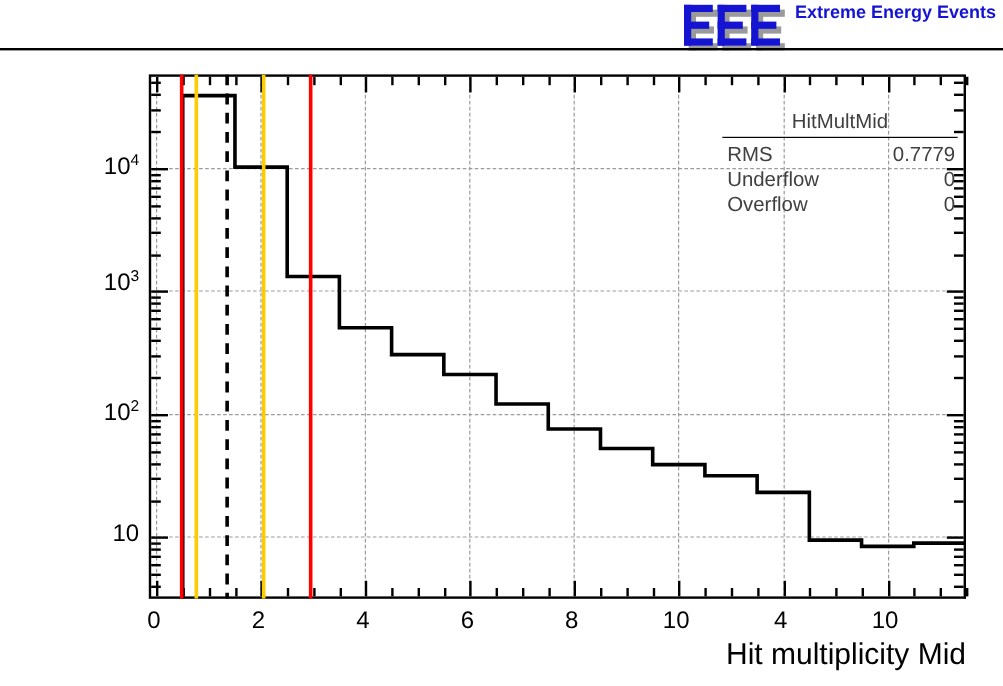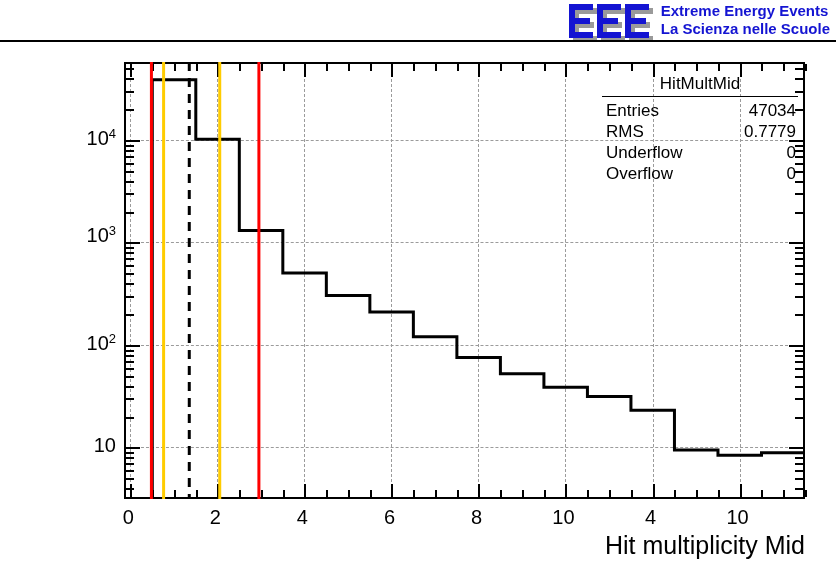--- a/index.html
+++ b/index.html
@@ -47,21 +47,21 @@
 
   .xlab{position:absolute;font-size:20px;color:#000;transform:translateX(-50%);white-space:nowrap;}
   .ylab{position:absolute;font-size:20px;color:#000;transform:translateY(-50%);white-space:nowrap;text-align:center;}
   .ylab sup{font-size:13px;vertical-align:super;}
 
   #xtitle{position:absolute;right:31px;top:531px;font-size:25px;color:#000;white-space:nowrap;}
 
   #hist-svg{position:absolute;left:124px;top:62px;width:681px;height:437px;pointer-events:none;}
 
   
-  #stats{position:absolute;left:596px;top:74px;width:208px;font-size:17px;color:#000000;}
+  #stats{position:absolute;left:596px;top:92px;width:208px;font-size:17px;color:#404040;}
   #stats .sname{text-align:center;padding-bottom:1px;}
   #stats .srule{height:1px;background:#000;margin:1px 6px 3px 6px;}
   #stats .srow{display:flex;justify-content:space-between;padding:0 8px 0 10px;line-height:21px;}
 </style>
 </head>
 <body>
 
 <div id="root">
 
 
@@ -99,21 +99,20 @@
             <div class="sb s3"></div>
           </div>
         <div class="stem"></div>
           <div class="bar b1"></div>
           <div class="bar b2"></div>
           <div class="bar b3"></div>
       </div>
     </div>
     <div id="logo-text">
       <div>Extreme Energy Events</div>
-      <div>La Scienza nelle Scuole</div>
     </div>
   </div>
   <div id="logo-rule"></div>
 
   <div id="frame">
       <div class="gridv" style="left: 4.35144px;"></div>
       <div class="gridv" style="left: 91.3802px;"></div>
       <div class="gridv" style="left: 178.409px;"></div>
       <div class="gridv" style="left: 265.438px;"></div>
       <div class="gridv" style="left: 352.466px;"></div>
@@ -294,24 +293,20 @@
       <div class="ylab" style="top: 137.89px; right: 720px;">10<sup>4</sup></div>
     </div>
 
   <div id="xtitle">Hit multiplicity Mid</div>
 
   <div id="stats">
     <div class="sname">HitMultMid</div>
     <div class="srule"></div>
     <div id="stats-rows">
         <div class="srow">
-          <span>Entries</span>
-          <span>47034</span>
-        </div>
-        <div class="srow">
           <span>RMS</span>
           <span>0.7779</span>
         </div>
         <div class="srow">
           <span>Underflow</span>
           <span>0</span>
         </div>
         <div class="srow">
           <span>Overflow</span>
           <span>0</span>

